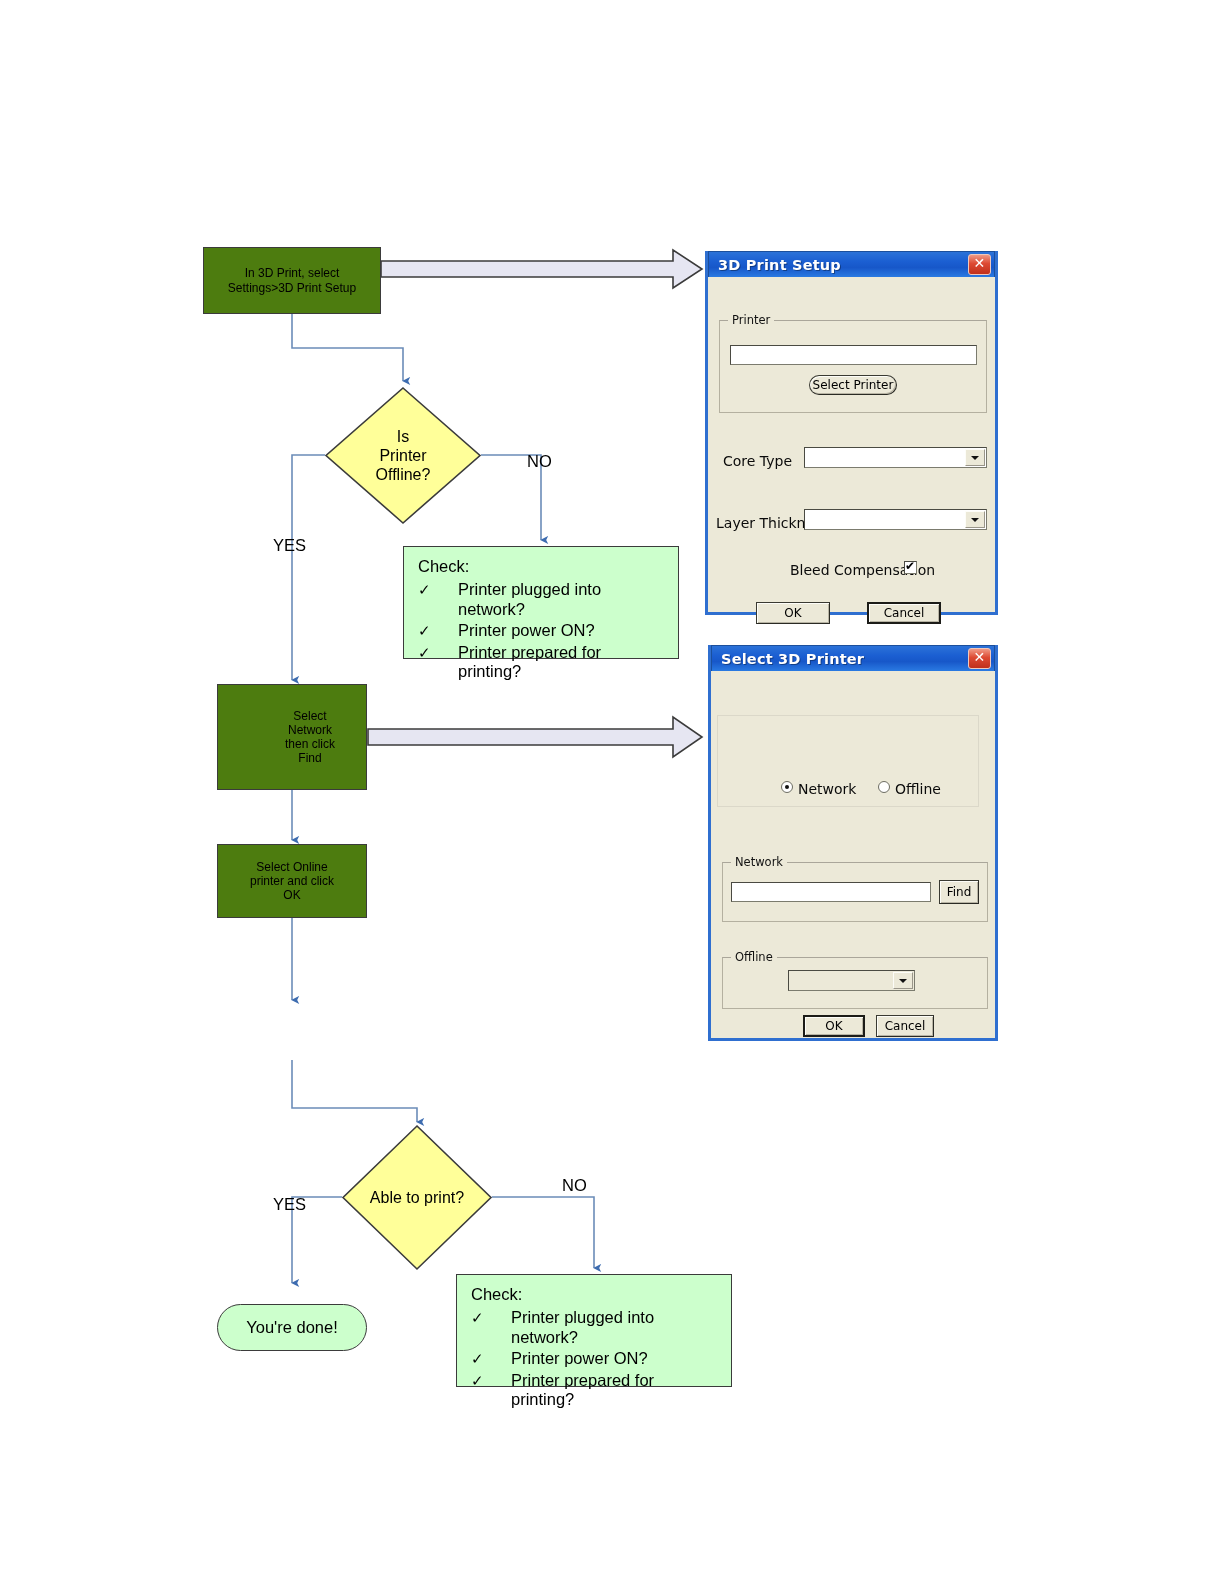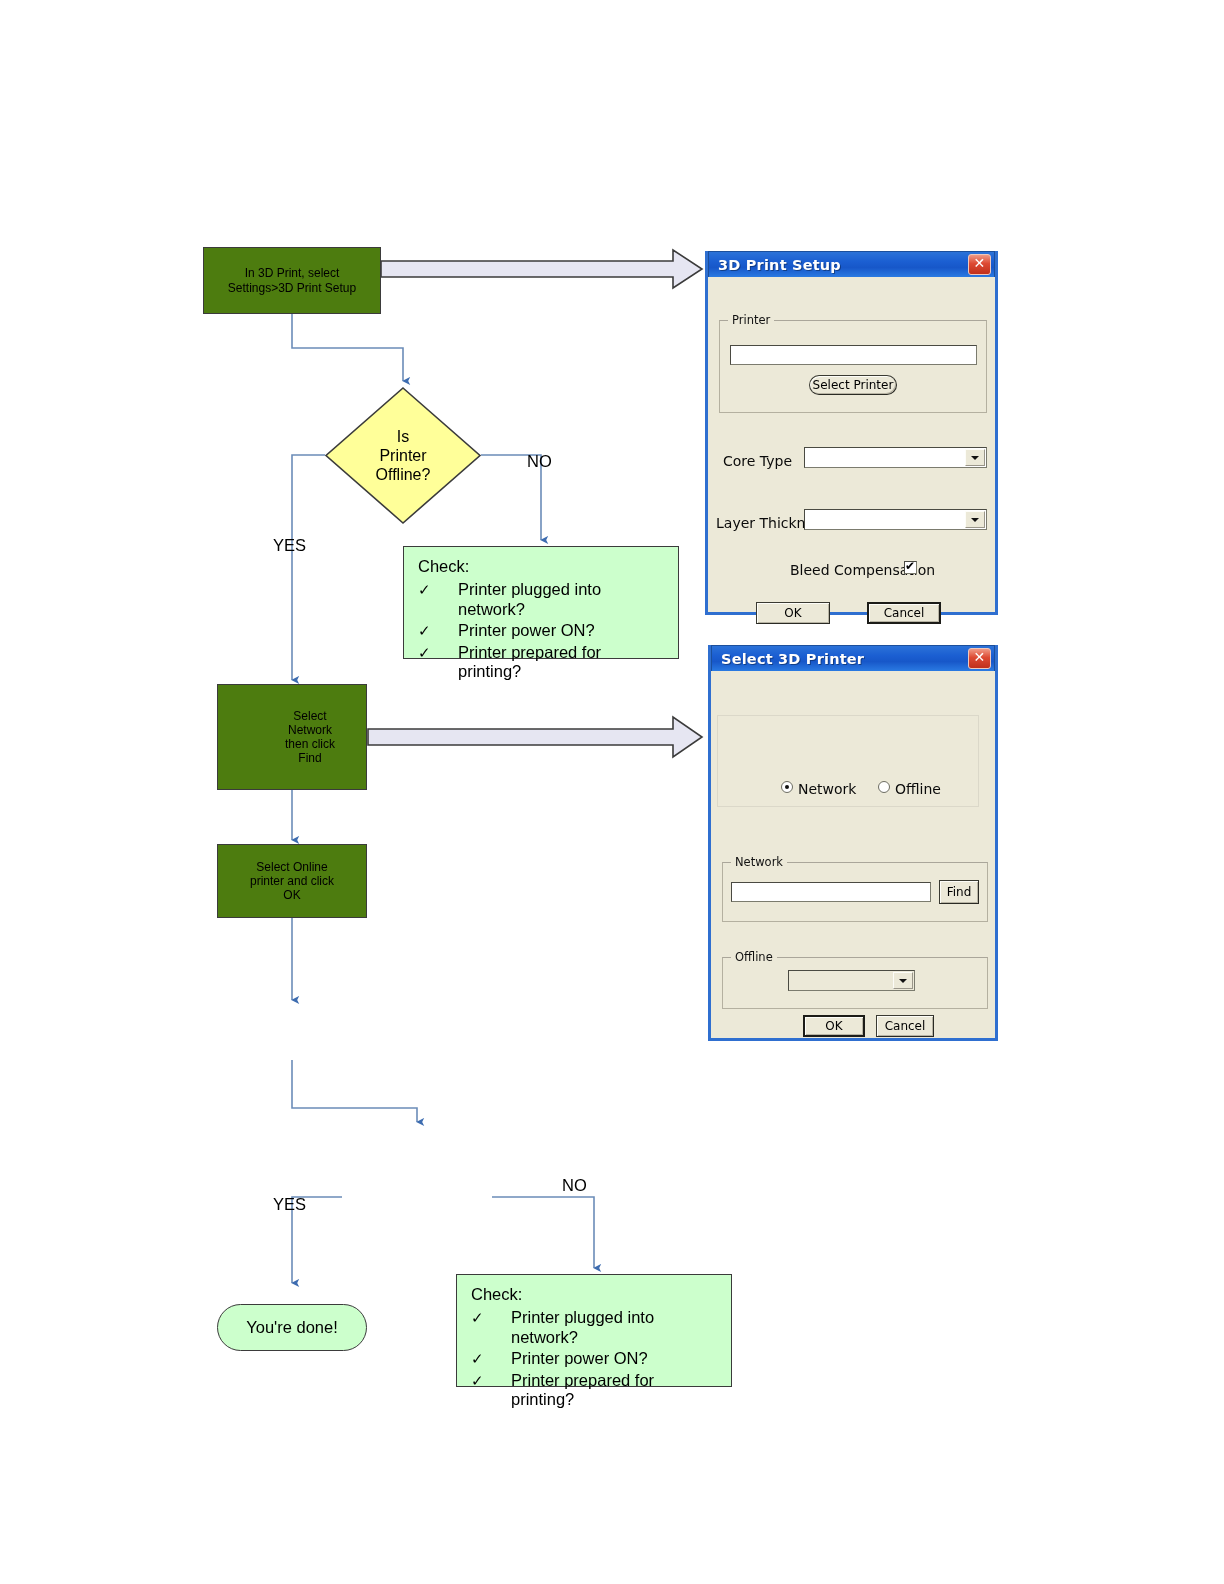--- a/index.html
+++ b/index.html
@@ -322,20 +322,26 @@
 Find</span>
   </div>
 
   <div class="node proc" style="left:217px; top:844px; width:150px; height:74px;">
     <span style="white-space:pre-line;">Select Online
 printer and click
 OK</span>
   </div>
 
 
+  <div class="diamond-wrap" style="left:342px; top:1125px; width:150px; height:145px;">
+    <svg width="150" height="145" xmlns="http://www.w3.org/2000/svg">
+      <polygon points="75,1 149,72.5 75,144 1,72.5" fill="#ffff99" stroke="#3b3b3b" stroke-width="1.6"></polygon>
+    </svg>
+    <div class="diamond-label">Able to print?</div>
+  </div>
 
   <div class="edge-label" style="left:562px; top:1176px;">NO</div>
   <div class="edge-label" style="left:273px; top:1195px;">YES</div>
 
   <div class="node terminator" style="left:217px; top:1288px; width:150px; height:47px;margin-top:16px;">
     <span>You're done!</span>
   </div>
 
   <div class="node check-box" style="left:456px; top:1274px; width:276px; height:113px;">
     <div class="check-title">Check:</div>

